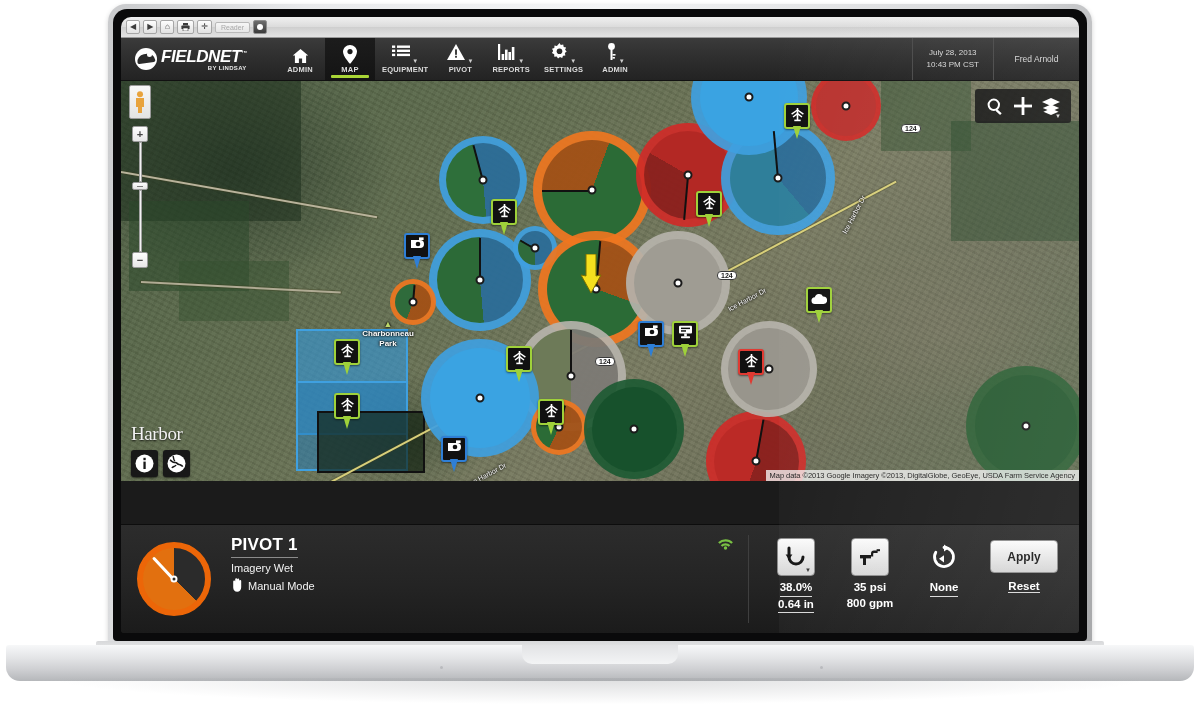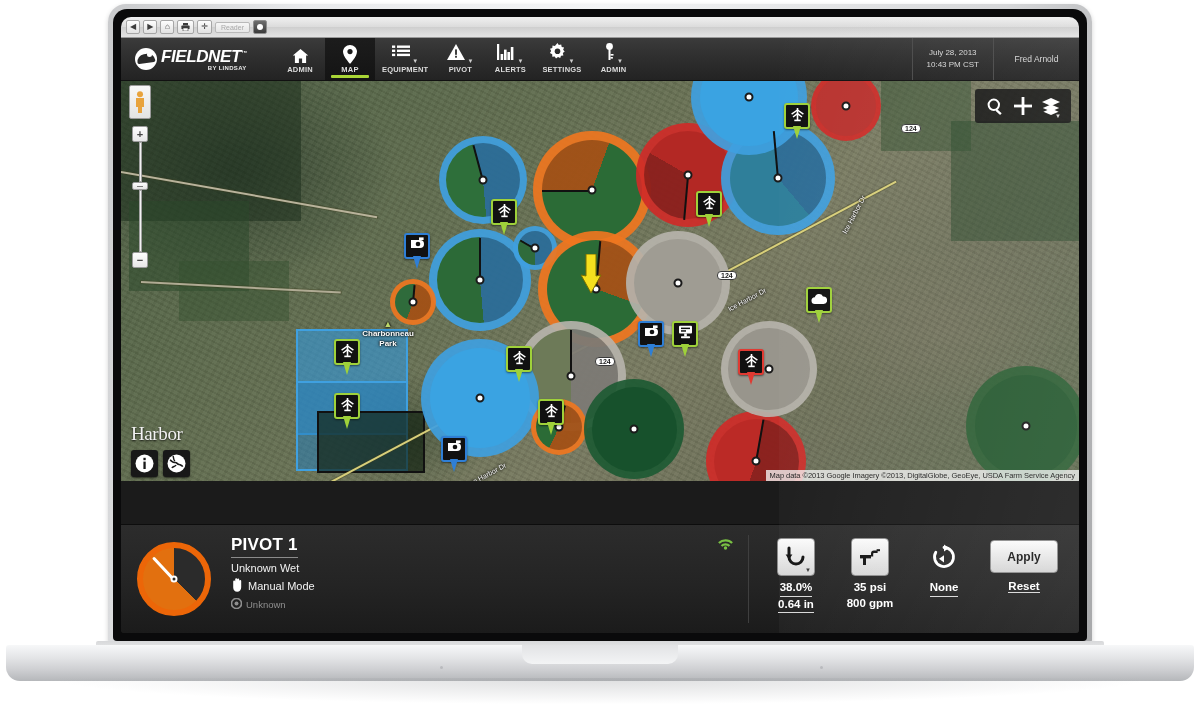--- a/index.html
+++ b/index.html
@@ -422,21 +422,21 @@
                     <svg width="18" height="16" viewBox="0 0 18 16">
                         <rect x="0" y="0" width="2.2" height="16" fill="#fff"></rect>
                         <rect x="3.6" y="10" width="2.6" height="6" fill="#fff"></rect>
                         <rect x="7" y="5.6" width="2.6" height="10.4" fill="#fff"></rect>
                         <rect x="10.4" y="8" width="2.6" height="8" fill="#fff"></rect>
                         <rect x="13.8" y="3" width="2.6" height="13" fill="#fff"></rect>
                       </svg>
                   </span>
                   <span class="caret">▼</span>
                 </div>
-                <div class="nav-label">ALERTS</div>
+                <div class="nav-label">REPORTS</div>
               </div>
 
               <div class="nav-item">
                 <div class="nav-ico ico-row">
                   <span>
                     <svg width="17" height="17" viewBox="0 0 17 17">
                         <path d="M8.5 0l1.3 2.1 2.4-.6.5 2.4 2.4.6-1 2.2 1.6 1.8-1.9 1.6.6 2.4-2.4.3-.8 2.3-2.2-1-2 1.4-1.3-2.1-2.4.3-.1-2.4L.9 9.9l1.3-2-1.2-2.1 2.3-.9.2-2.4 2.4.5z" fill="#fff"></path>
                         <circle cx="8.5" cy="8.3" r="2.8" fill="#2b2b2b"></circle>
                       </svg>
                   </span>
@@ -763,38 +763,29 @@
             <div class="sp-dial">
               <div class="dial">
                 <div class="dial-needle"></div>
                 <div class="dial-hub"></div>
               </div>
             </div>
 
             <div class="sp-info">
               <div class="sp-title">PIVOT 1</div>
               <div class="sp-line">
-                <span>Unknown Wet</span>
+                <span>Imagery Wet</span>
               </div>
               <div class="sp-line">
                 <span>
                   <svg width="13" height="14" viewBox="0 0 13 14">
                       <path d="M2.2 6.2V3.4a1 1 0 0 1 2 0v2.4V1.2a1 1 0 0 1 2 0v4.6V1.6a1 1 0 0 1 2 0v4.2V3a1 1 0 0 1 2 0v6.2c0 2.6-1.6 4.5-4 4.5S2.2 11.8 2.2 9.4z" fill="#fff"></path>
                     </svg>
                 </span>
                 <span>Manual Mode</span>
-              </div>
-              <div class="sp-dim">
-                <span>
-                  <svg width="11" height="11" viewBox="0 0 11 11">
-                      <circle cx="5.5" cy="5.5" r="5" fill="none" stroke="#8e8e8e" stroke-width="1.6"></circle>
-                      <circle cx="5.5" cy="5.5" r="2" fill="#8e8e8e"></circle>
-                    </svg>
-                </span>
-                <span>Unknown</span>
               </div>
               <div class="wifi">
                 <svg width="17" height="13" viewBox="0 0 17 13">
                   <path d="M8.5 2.2c3 0 5.6 1.2 7.4 3l-1.6 1.6A8.2 8.2 0 0 0 8.5 4.5 8.2 8.2 0 0 0 2.7 6.8L1.1 5.2a10.6 10.6 0 0 1 7.4-3z" fill="#79c043"></path>
                   <path d="M8.5 6.2c1.9 0 3.6.8 4.8 2l-1.6 1.6a4.6 4.6 0 0 0-6.4 0L3.7 8.2a6.8 6.8 0 0 1 4.8-2z" fill="#79c043"></path>
                   <circle cx="8.5" cy="11" r="1.7" fill="#79c043"></circle>
                 </svg>
               </div>
             </div>
 

